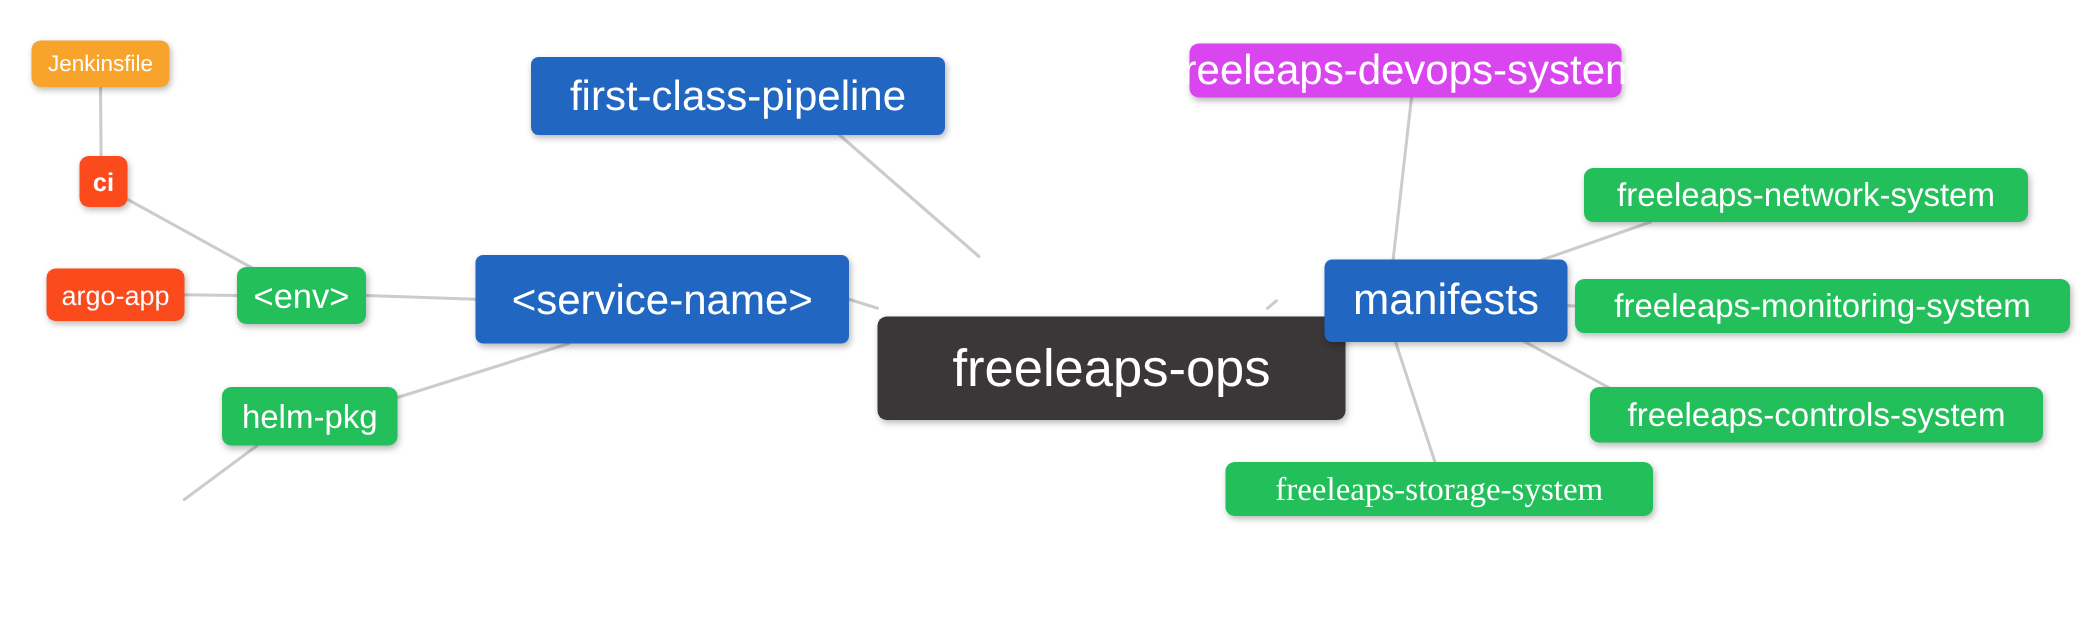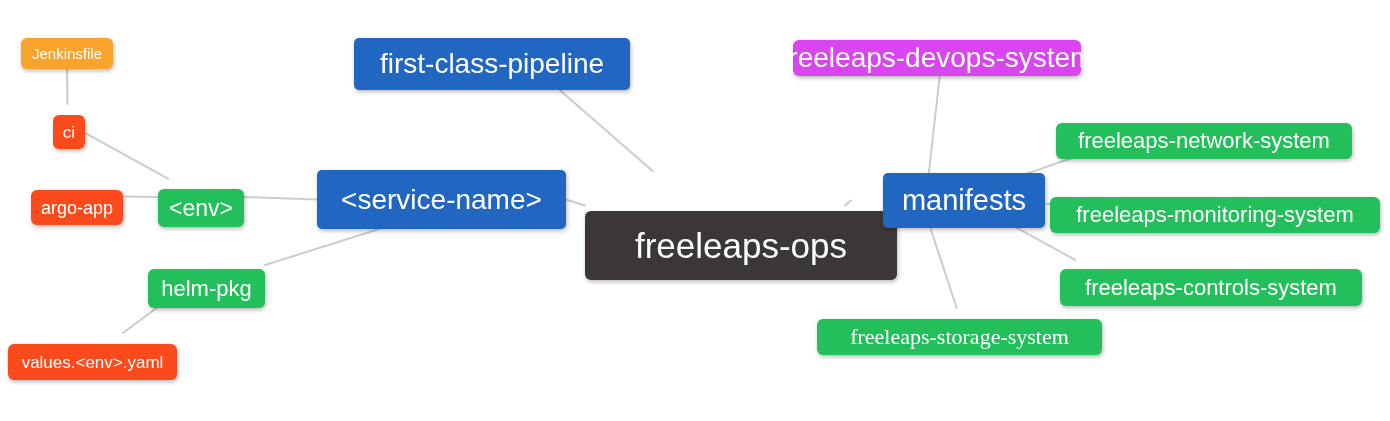--- a/index.html
+++ b/index.html
@@ -36,21 +36,21 @@
     color: #ffffff;
     white-space: nowrap;
     border-radius: 5px;
     box-shadow: 1px 2px 4px rgba(0,0,0,0.28);
     cursor: default;
     line-height: 1;
     padding: 0 6px;
     user-select: none;
   }
   .node.root { border-radius: 6px; }
-  .node.leaf { border-radius: 6px; margin-top: 11px; }
+  .node.leaf { border-radius: 6px; }
 </style>
 </head>
 <body>
 
 <div class="canvas" style="background: rgb(255, 255, 255);">
   <svg id="edges" xmlns="http://www.w3.org/2000/svg" viewBox="0 0 1390 421">
       <line x1="67" y1="58" x2="67.4" y2="104" stroke="#cccccc"></line>
       <line x1="85" y1="132.9" x2="168.32" y2="178.76" stroke="#cccccc"></line>
       <line x1="123" y1="196.5" x2="158" y2="197" stroke="#cccccc"></line>
       <line x1="244" y1="197" x2="317" y2="199.5" stroke="#cccccc"></line>
@@ -66,21 +66,20 @@
       <line x1="930.38" y1="228" x2="956.65" y2="308" stroke="#cccccc"></line>
     </svg>
 
 <div class="node root" style="left: 585px; top: 171px; width: 312px; height: 69px; font-size: 35px; background: rgb(59, 55, 56); color: rgb(255, 255, 255); margin-top: 40px;">freeleaps-ops</div>
     <div class="node branch" style="left: 314px; top: 38px; width: 276px; height: 52px; font-size: 28px; background: rgb(33, 103, 194); color: rgb(255, 255, 255); margin-left: 40px;">first-class-pipeline</div>
     <div class="node branch" style="left: 317px; top: 170px; width: 249px; height: 59px; font-size: 28px; background: rgb(33, 103, 194); color: rgb(255, 255, 255);">&lt;service-name&gt;</div>
     <div class="node branch" style="left: 883px; top: 173px; width: 162px; height: 55px; font-size: 29px; background: rgb(33, 103, 194); color: rgb(255, 255, 255);">manifests</div>
     <div class="node leaf" style="left: 158px; top: 178px; width: 86px; height: 38px; font-size: 23px; background: rgb(34, 191, 91); color: rgb(255, 255, 255);">&lt;env&gt;</div>
     <div class="node leaf" style="left: 148px; top: 258px; width: 117px; height: 39px; font-size: 22px; background: rgb(34, 191, 91); color: rgb(255, 255, 255); text-align: center;">helm-pkg</div>
     <div class="node leaf" style="left: 21px; top: 27px; width: 92px; height: 31px; font-size: 15px; background: rgb(248, 164, 44); color: rgb(255, 255, 255);">Jenkinsfile</div>
-    <div class="node leaf" style="left: 53px; top: 104px; width: 32px; height: 34px; font-size: 17px; background: rgb(251, 74, 28); color: rgb(255, 255, 255);">ci</div>
+    <div class="node leaf" style="left: 53px; top: 104px; width: 32px; height: 34px; font-size: 17px; background: rgb(251, 74, 28); color: rgb(255, 255, 255); font-weight: bold;">ci</div>
     <div class="node leaf" style="left: 31px; top: 179px; width: 92px; height: 35px; font-size: 18px; background: rgb(251, 74, 28); color: rgb(255, 255, 255);">argo-app</div>
-    <div class="node leaf" style="left: 8px; top: 333px; width: 169px; height: 36px; font-size: 17px; background: rgb(251, 74, 28); color: rgb(255, 255, 255);">values.&lt;env&gt;.yaml</div>
     <div class="node leaf" style="left: 793px; top: 29px; width: 288px; height: 36px; font-size: 28px; background: #d946ef; color: rgb(255, 255, 255);">freeleaps-devops-system</div>
     <div class="node leaf" style="left: 1056px; top: 112px; width: 296px; height: 36px; font-size: 22px; background: rgb(34, 191, 91); color: rgb(255, 255, 255); text-align: right;">freeleaps-network-system</div>
     <div class="node leaf" style="left: 1050px; top: 186px; width: 330px; height: 36px; font-size: 22px; background: rgb(34, 191, 91); color: rgb(255, 255, 255);">freeleaps-monitoring-system</div>
     <div class="node leaf" style="left: 1060px; top: 258px; width: 302px; height: 37px; font-size: 22px; background: rgb(34, 191, 91); color: rgb(255, 255, 255);">freeleaps-controls-system</div>
     <div class="node leaf" style="left: 817px; top: 308px; width: 285px; height: 36px; font-size: 22px; background: rgb(34, 191, 91); color: rgb(255, 255, 255); font-family: Liberation Serif, serif;">freeleaps-storage-system</div>
   </div>
 
 </body></html>

